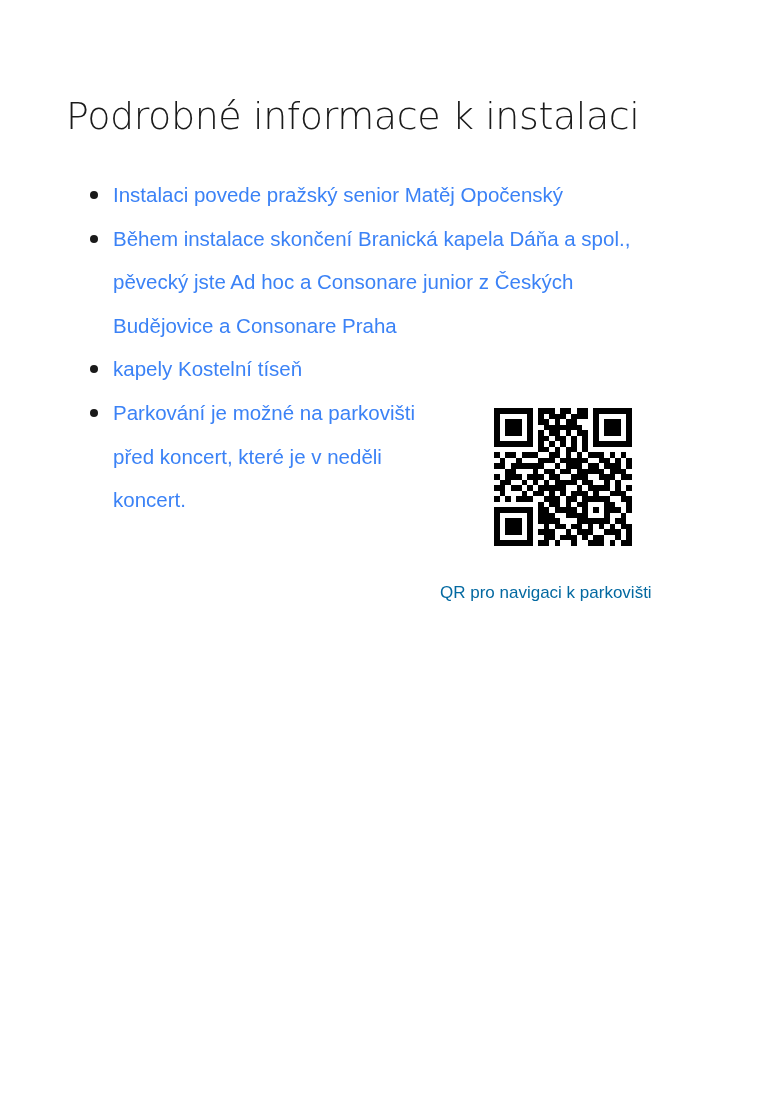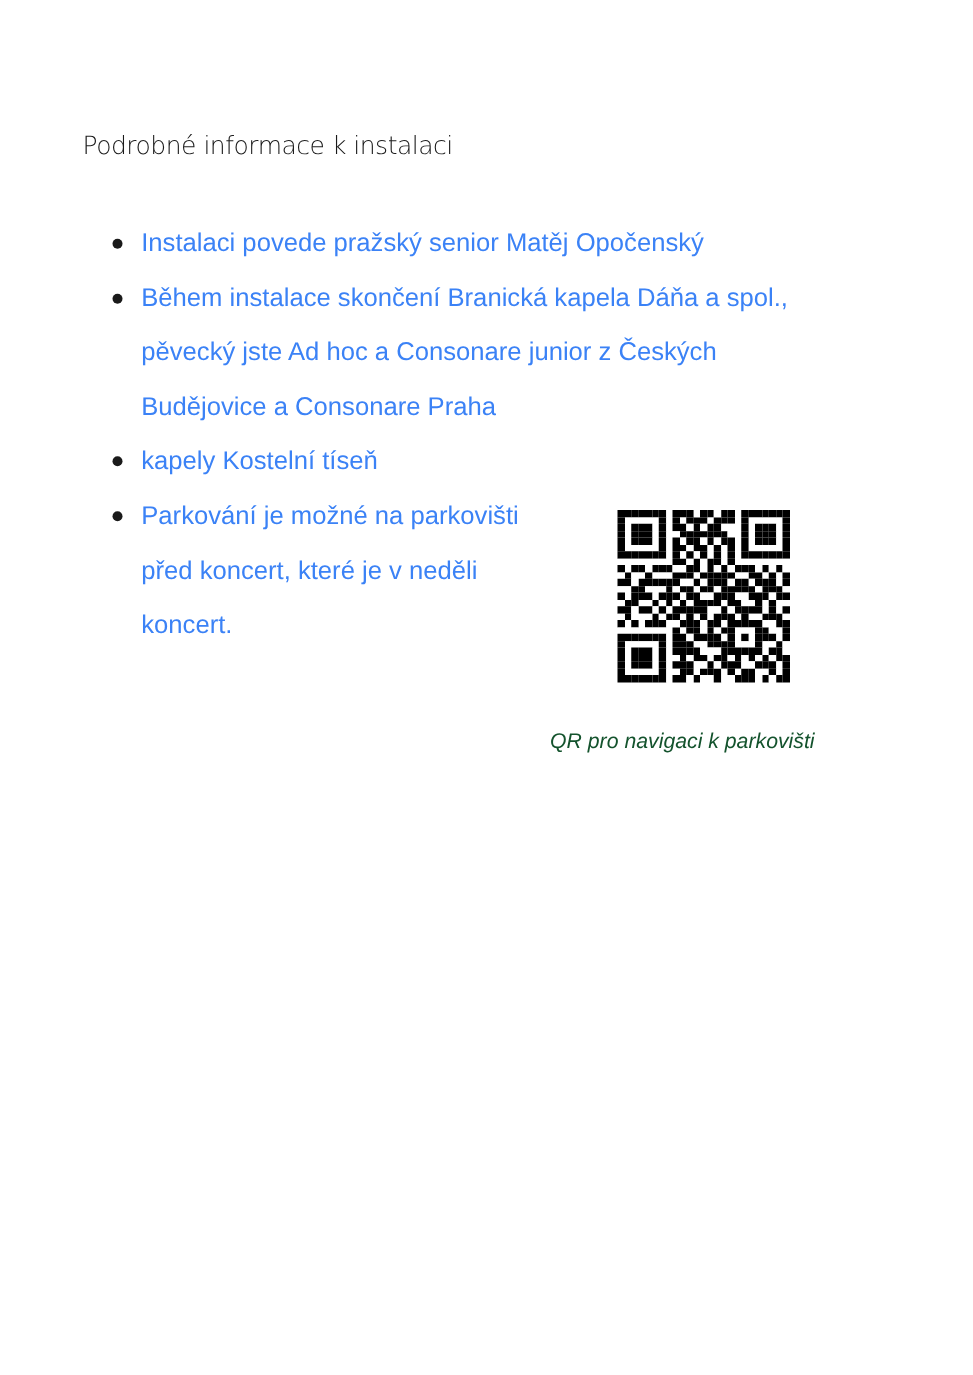--- a/index.html
+++ b/index.html
@@ -21,21 +21,21 @@
       width: 778px; height: 1100px;
       background: #ffffff;
     }
     .title {
       position: absolute;
       left: 66px;
       top: 96px;
       margin: 0;
       font-family: "DejaVu Sans", "Liberation Sans", sans-serif;
       font-weight: 300;
-      font-size: 20px;
+      font-size: 38px;
       letter-spacing: -0.4px;
       color: #1a1a1a;
       white-space: nowrap;
       line-height: 40px;
     }
     .bullets {
       position: absolute;
       left: 90px;
       top: 173px;
       margin: 0;
@@ -76,22 +76,21 @@
       grid-template-rows: repeat(25, 1fr);
       background: #ffffff;
     }
     .qr .m { background: #ffffff; }
     .qr .m.on { background: #000000; }
     .caption {
       position: absolute;
       left: 440px;
       top: 581px;
       font-size: 17px;
-      font-style: italic;
-      color: #14532d;
+      color: #0369a1;
       white-space: nowrap;
       line-height: 24px;
     }
   </style>
 </head>
 <body>
 
 <div class="page">
   <h1 class="title">Podrobné informace k instalaci</h1>
 

